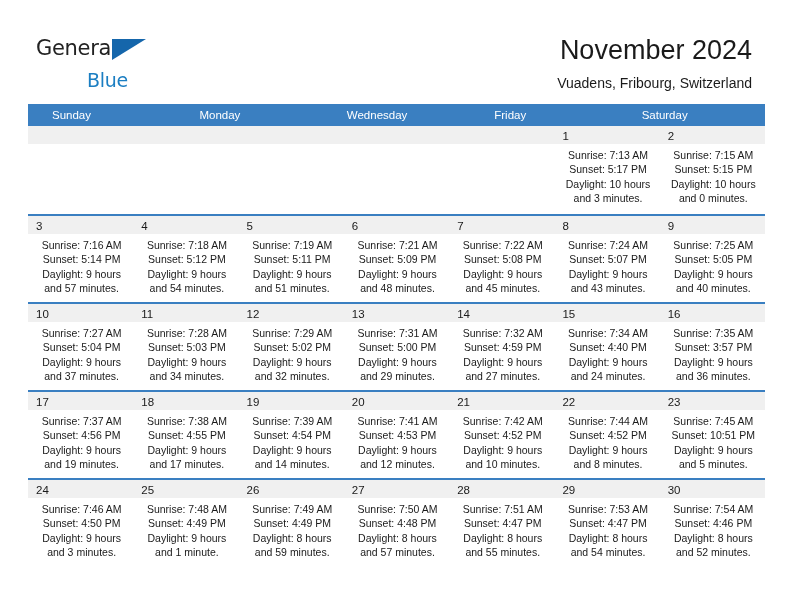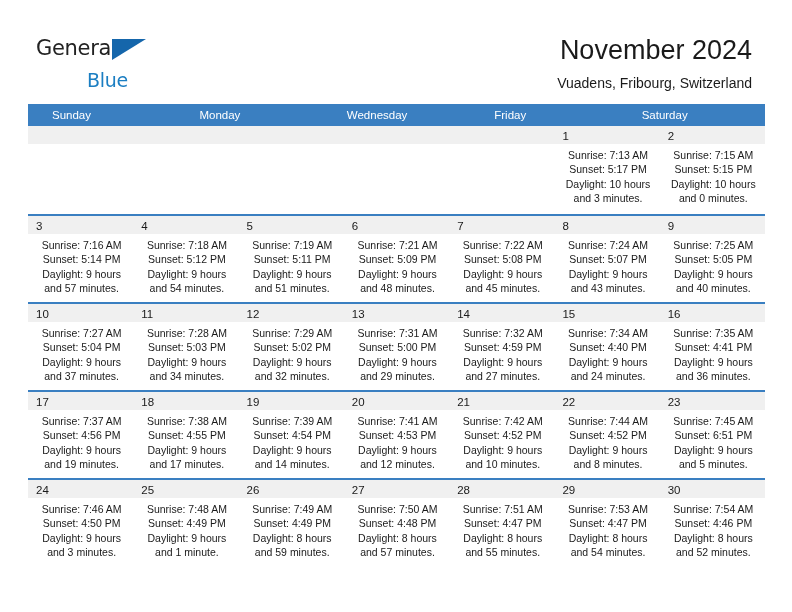--- a/index.html
+++ b/index.html
@@ -333,21 +333,21 @@
           <div class="day-line">Sunrise: 7:34 AM</div>
           <div class="day-line">Sunset: 4:40 PM</div>
           <div class="day-line">Daylight: 9 hours</div>
           <div class="day-line">and 24 minutes.</div>
         </div>
       </div>
       <div class="day-cell">
         <div class="day-num-band"><span class="day-num">16</span></div>
         <div class="day-body">
           <div class="day-line">Sunrise: 7:35 AM</div>
-          <div class="day-line">Sunset: 4:41 PM</div>
+          <div class="day-line">Sunset: 3:57 PM</div>
           <div class="day-line">Daylight: 9 hours</div>
           <div class="day-line">and 36 minutes.</div>
         </div>
       </div>
     </div>
 
     <div class="week-row">
       <div class="day-cell">
         <div class="day-num-band"><span class="day-num">17</span></div>
         <div class="day-body">
@@ -399,21 +399,21 @@
           <div class="day-line">Sunrise: 7:44 AM</div>
           <div class="day-line">Sunset: 4:52 PM</div>
           <div class="day-line">Daylight: 9 hours</div>
           <div class="day-line">and 8 minutes.</div>
         </div>
       </div>
       <div class="day-cell">
         <div class="day-num-band"><span class="day-num">23</span></div>
         <div class="day-body">
           <div class="day-line">Sunrise: 7:45 AM</div>
-          <div class="day-line">Sunset: 6:51 PM</div>
+          <div class="day-line">Sunset: 10:51 PM</div>
           <div class="day-line">Daylight: 9 hours</div>
           <div class="day-line">and 5 minutes.</div>
         </div>
       </div>
     </div>
 
     <div class="week-row">
       <div class="day-cell">
         <div class="day-num-band"><span class="day-num">24</span></div>
         <div class="day-body">

